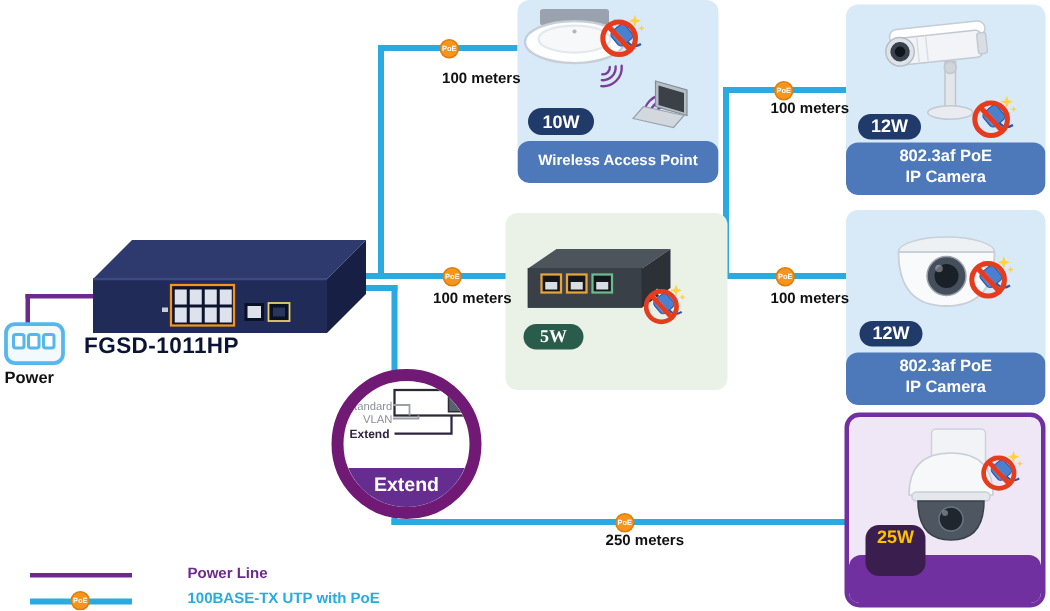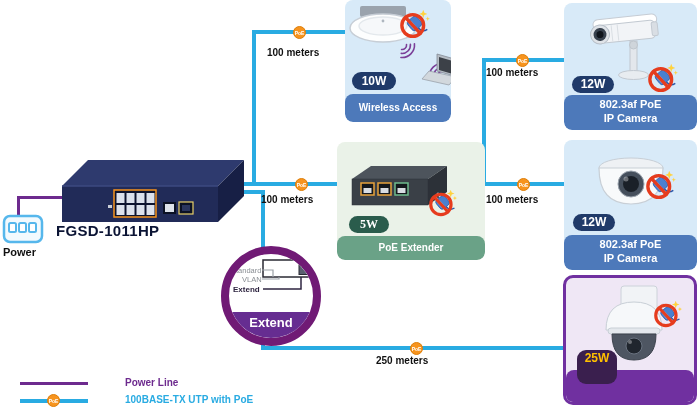--- a/index.html
+++ b/index.html
@@ -8,21 +8,21 @@
   .cable{position:absolute;z-index:1;}
   .c-blue{background:#29abe2;}
   .c-purple{background:#6d2a8e;}
   .panel{position:absolute;z-index:2;border-radius:8px;overflow:hidden;background:#d8eaf8;}
   .panel-bar{position:absolute;left:0;right:0;bottom:0;background:#4d79ba;color:#fff;
              font-weight:bold;text-align:center;border-radius:8px;}
   .bar-1line{font-size:10px;}
   .bar-line{font-size:11px;line-height:14px;}
   .badge{position:absolute;color:#fff;font-weight:bold;font-size:12px;text-align:center;
          border-radius:9px;z-index:3;}
-  .dist{position:absolute;z-index:5;width:80px;text-align:left;font-size:10px;
+  .dist{position:absolute;z-index:5;width:80px;text-align:right;font-size:10px;
         font-weight:bold;color:#111;}
   .poe-marker{position:absolute;z-index:6;width:13px;height:13px;border-radius:50%;
         background:#f7941e;border:1px solid #de7e08;box-sizing:border-box;color:#fff;
         font-size:5px;font-weight:bold;display:flex;align-items:center;justify-content:center;}
   .device{position:absolute;z-index:2;}
   .switch-label{position:absolute;z-index:3;font-size:15px;font-weight:800;color:#0b1434;
         letter-spacing:.3px;}
   .power-label{position:absolute;z-index:3;font-size:11px;font-weight:bold;color:#111;}
   .extend-circle{position:absolute;left:221px;top:246px;width:100px;height:100px;
         border:8px solid #701a75;border-radius:50%;background:#fff;box-sizing:border-box;
@@ -108,21 +108,21 @@
       <path d="M34 33 H72 V21" stroke="#2e2440" stroke-width="1.5" fill="none"></path>
       <text x="2" y="17" font-size="7.5" fill="#8a8f94" font-family="Liberation Sans, sans-serif">Standard</text>
       <text x="13" y="26" font-size="7.5" fill="#8a8f94" font-family="Liberation Sans, sans-serif">VLAN</text>
       <text x="4" y="36" font-size="8" font-weight="bold" fill="#2e2440" font-family="Liberation Sans, sans-serif">Extend</text>
     </svg>
     <div class="extend-seg">
       <div>Extend</div>
     </div>
   </div>
 
-  <div class="panel" style="left:345px;top:0;width:106px;height:122px;">
+  <div class="panel" style="left:345px;top:0;width:134px;height:122px;">
     <svg style="position:absolute;left:0;top:2px;" width="126" height="92" viewBox="0 0 126 92">
       <rect x="15" y="4" width="46" height="11" rx="2" fill="#9aa3ad"></rect>
       <ellipse cx="38" cy="26" rx="33" ry="14" fill="#fdfefe" stroke="#c7ced6" stroke-width="1.5"></ellipse>
       <ellipse cx="38" cy="24" rx="24" ry="9" fill="#f6f8fa" stroke="#e3e8ec" stroke-width="1.5"></ellipse>
       <circle cx="38" cy="19" r="1.4" fill="#aeb6bf"></circle>
       <g stroke="#7b3f98" stroke-width="1.6" fill="none" stroke-linecap="round">
         <g transform="translate(57,43) rotate(45)">
           <path d="M2.9,-3.5 A4.5,4.5 0 0 1 2.9,3.5"></path>
           <path d="M5.4,-6.5 A8.5,8.5 0 0 1 5.4,6.5"></path>
           <path d="M8,-9.6 A12.5,12.5 0 0 1 8,9.6"></path>
@@ -179,23 +179,20 @@
         <rect x="24" y="41" width="13" height="12" fill="#14181d" stroke="#e8a33d" stroke-width="1.5"></rect>
         <rect x="26.5" y="46" width="8" height="5" fill="#d8dde3"></rect>
         <rect x="41" y="41" width="13" height="12" fill="#14181d" stroke="#e8a33d" stroke-width="1.5"></rect>
         <rect x="43.5" y="46" width="8" height="5" fill="#d8dde3"></rect>
         <rect x="58" y="41" width="13" height="12" fill="#14181d" stroke="#6dbb8d" stroke-width="1.5"></rect>
         <rect x="60.5" y="46" width="8" height="5" fill="#d8dde3"></rect>
       </g>
       <use href="#np" x="92" y="47" width="28" height="28"></use>
     </svg>
     <div class="badge" style="left:12px;top:74px;width:40px;height:17px;line-height:17px;background:#2a5c4c;font-family:Liberation Serif, serif;">5W</div>
-    <div class="panel-bar bar-1line" style="height:24px;line-height:24px;background:#6aa287;">
-      <span>PoE Extender</span>
-    </div>
   </div>
 
   <div class="panel" style="left:564px;top:140px;width:133px;height:130px;">
     <svg style="position:absolute;left:0;top:0;" width="133" height="97" viewBox="0 0 133 97">
       <ellipse cx="67" cy="28" rx="32" ry="10" fill="#eef1f4" stroke="#c8cfd6"></ellipse>
       <path d="M35,28 Q35,64 67,64 Q99,64 99,28 Z" fill="#f8fafb" stroke="#c8cfd6" stroke-width="1.2"></path>
       <circle cx="67" cy="44" r="13" fill="#454f5c" stroke="#9aa3ad"></circle>
       <circle cx="67" cy="44" r="8" fill="#1a2028"></circle>
       <circle cx="62" cy="39" r="2.5" fill="#ffffff" opacity="0.35"></circle>
       <use href="#np" x="82" y="30" width="30" height="30"></use>

